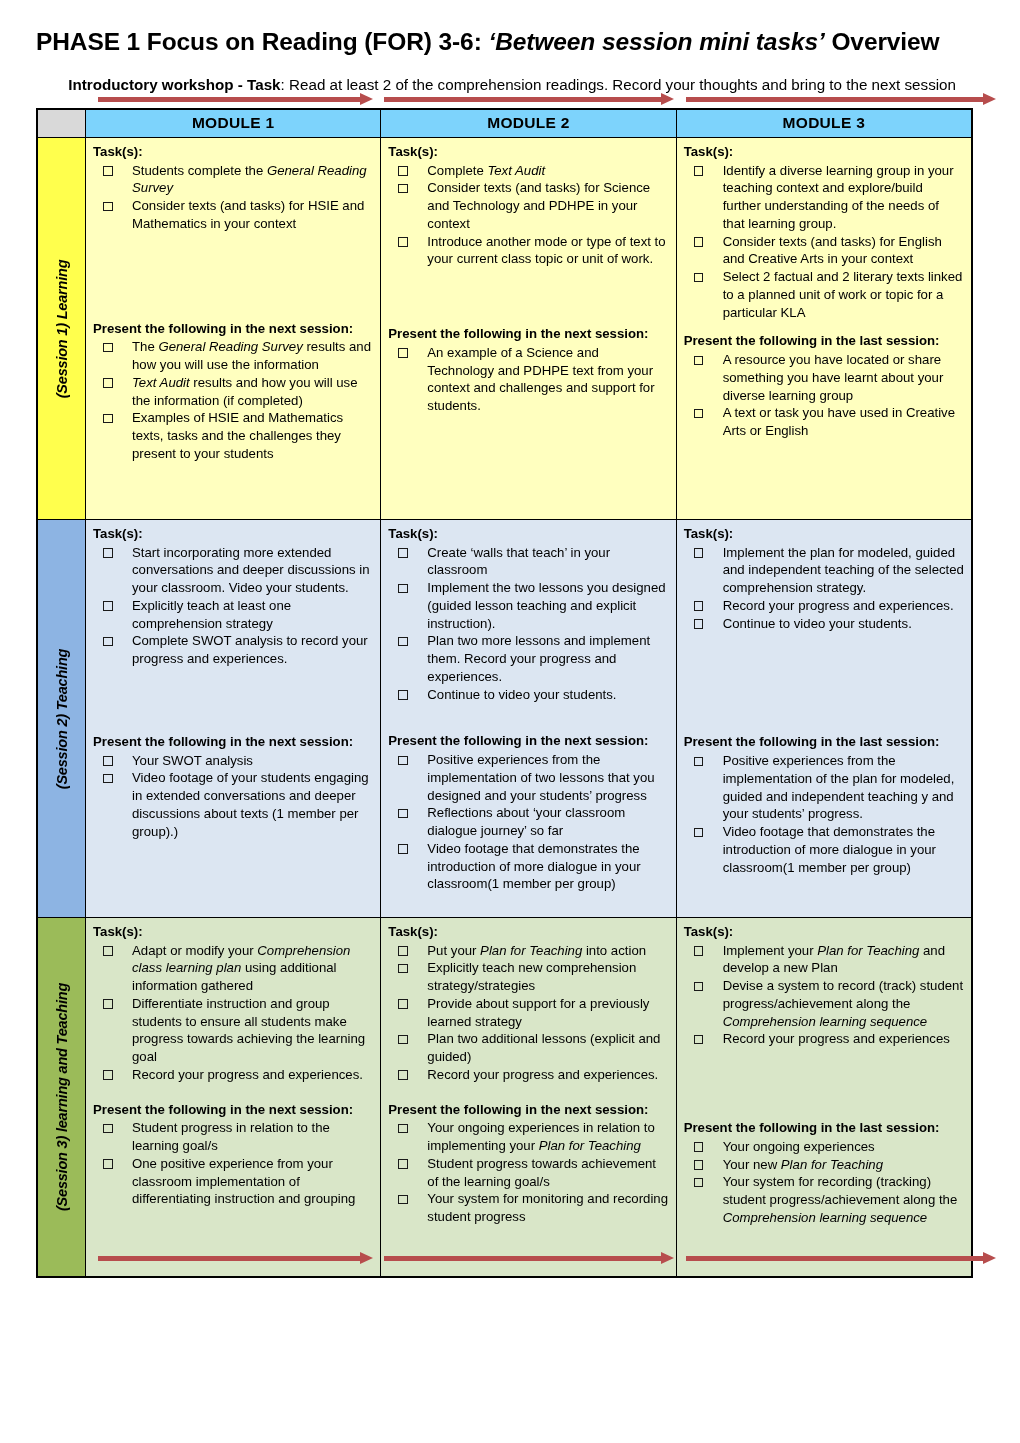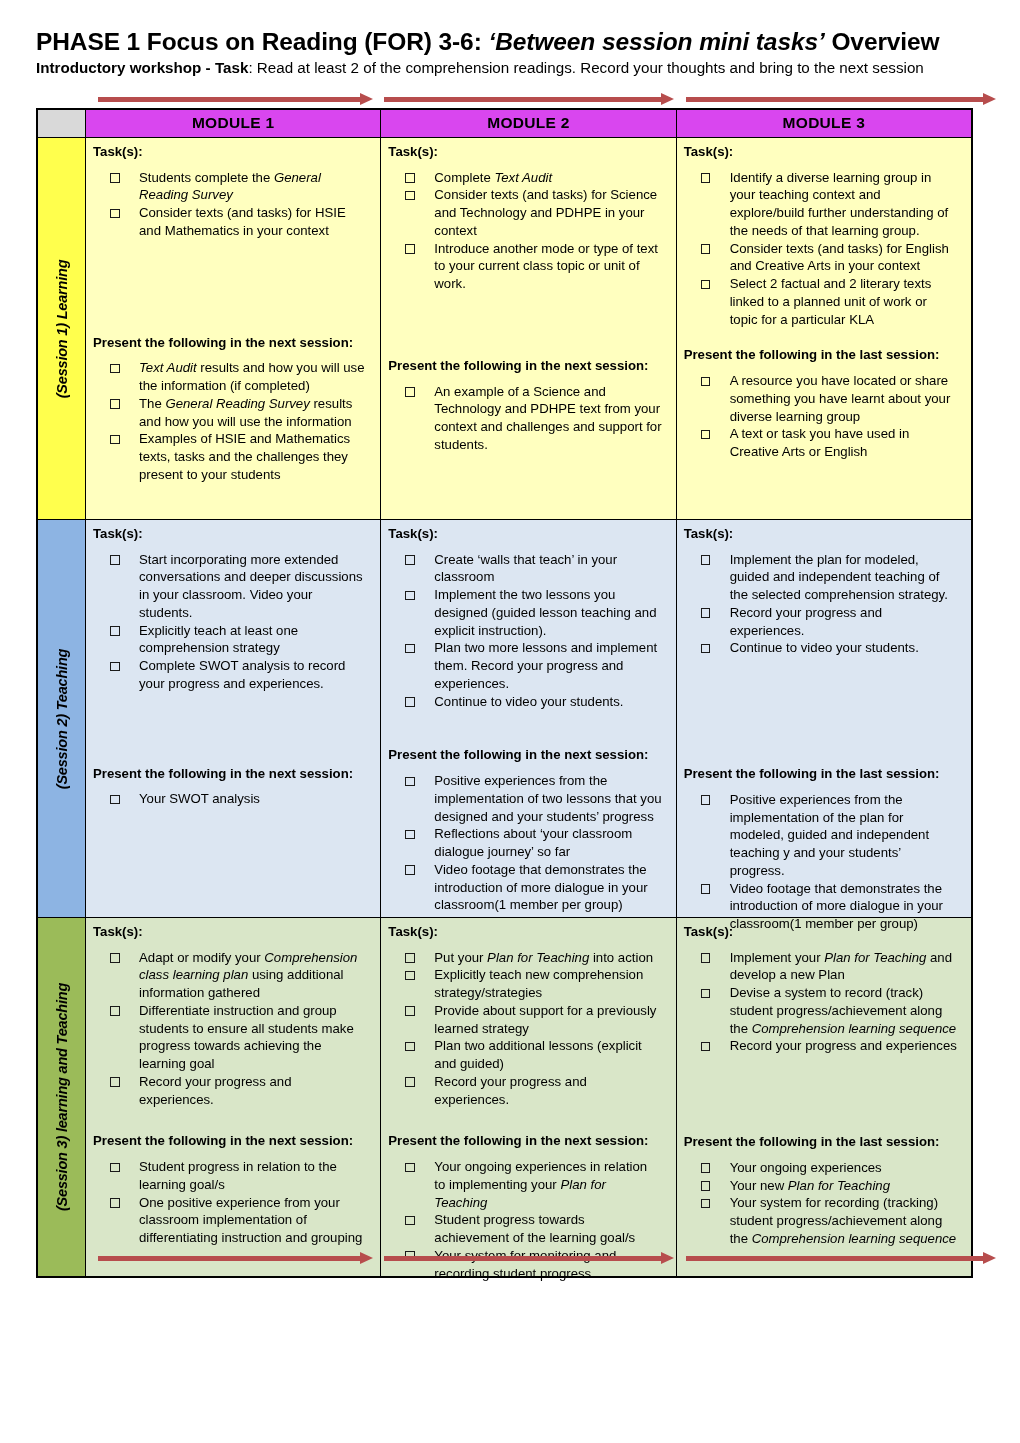--- a/index.html
+++ b/index.html
@@ -32,24 +32,25 @@
     font-size: 24.5px;
     font-weight: bold;
     line-height: 1.12;
     letter-spacing: -0.1px;
     white-space: nowrap;
   }
   .doc-title .ital {
     font-style: italic;
   }
   .doc-sub {
-    margin-top: 3px;
+    margin-top: 20px;
     font-size: 15.2px;
     line-height: 1.32;
     width: 920px;
+    text-align: right;
   }
   .doc-sub b { font-weight: bold; }
 
   
   .arrow-band {
     position: absolute;
     height: 14px;
   }
   .arrow {
     position: absolute;
@@ -95,21 +96,21 @@
 
   .corner-cell {
     width: 48px;
     flex: 0 0 48px;
     background: #d9d9d9;
     border-right: 1.5px solid #000;
     box-sizing: border-box;
   }
   .head-cell {
     flex: 1 1 0;
-    background: #d946ef;
+    background: #7dd3fc;
     border-right: 1.5px solid #000;
     box-sizing: border-box;
     text-align: center;
     font-size: 15.5px;
     font-weight: bold;
     letter-spacing: 0.3px;
     padding: 4px 0 5px 0;
   }
   .head-cell:last-child { border-right: none; }
 
@@ -141,21 +142,21 @@
 
   .sect-head {
     font-size: 13.2px;
     font-weight: bold;
     line-height: 1.34;
   }
   .sect-head.present {
   }
   ul.cklist {
     list-style: none;
-    margin: 8px;
+    margin: 1px;
     padding: 0;
   }
   ul.cklist li {
     position: relative;
     padding-left: 38px;
     font-size: 13.2px;
     line-height: 1.345;
     margin: 0;
   }
   ul.cklist li::before {
@@ -223,22 +224,22 @@
           </div>
           <div class="mod-cell tint-y">
             <div class="sect-head">Task(s):</div>
             <ul class="cklist">
               <li>Students complete the <i>General Reading Survey</i></li>
               <li>Consider texts (and tasks) for HSIE and Mathematics in your context</li>
             </ul>
             <div class="spacer" style="height: 86px;"></div>
             <div class="sect-head present">Present the following in the next session:</div>
             <ul class="cklist">
+              <li>The <i>General Reading Survey</i> results and how you will use the information</li>
               <li><i>Text Audit</i> results and how you will use the information (if completed)</li>
-              <li>The <i>General Reading Survey</i> results and how you will use the information</li>
               <li>Examples of HSIE and Mathematics texts, tasks and the challenges  they present to your students</li>
             </ul>
           </div>
           <div class="mod-cell tint-y">
             <div class="sect-head">Task(s):</div>
             <ul class="cklist">
               <li>Complete <i>Text Audit</i></li>
               <li>Consider texts (and tasks) for Science and Technology and PDHPE in your context</li>
               <li>Introduce another mode or type of text to your current class topic or unit of work.</li>
             </ul>
@@ -271,20 +272,21 @@
             <div class="sect-head">Task(s):</div>
             <ul class="cklist">
               <li>Start incorporating more extended conversations and deeper discussions in your classroom. Video your students.</li>
               <li>Explicitly teach at least one comprehension strategy</li>
               <li>Complete SWOT analysis to record your progress and experiences.</li>
             </ul>
             <div class="spacer" style="height: 64px;"></div>
             <div class="sect-head present">Present the following in the next session:</div>
             <ul class="cklist">
               <li>Your SWOT analysis</li>
+              <li>Video footage of your students engaging in extended conversations and deeper discussions about texts (1 member per group).)</li>
             </ul>
           </div>
           <div class="mod-cell tint-b">
             <div class="sect-head">Task(s):</div>
             <ul class="cklist">
               <li>Create ‘walls that teach’ in your classroom</li>
               <li>Implement the two lessons you designed (guided lesson teaching and explicit instruction).</li>
               <li>Plan two more lessons and implement them. Record your progress and experiences.</li>
               <li>Continue to video your students.</li>
             </ul>

